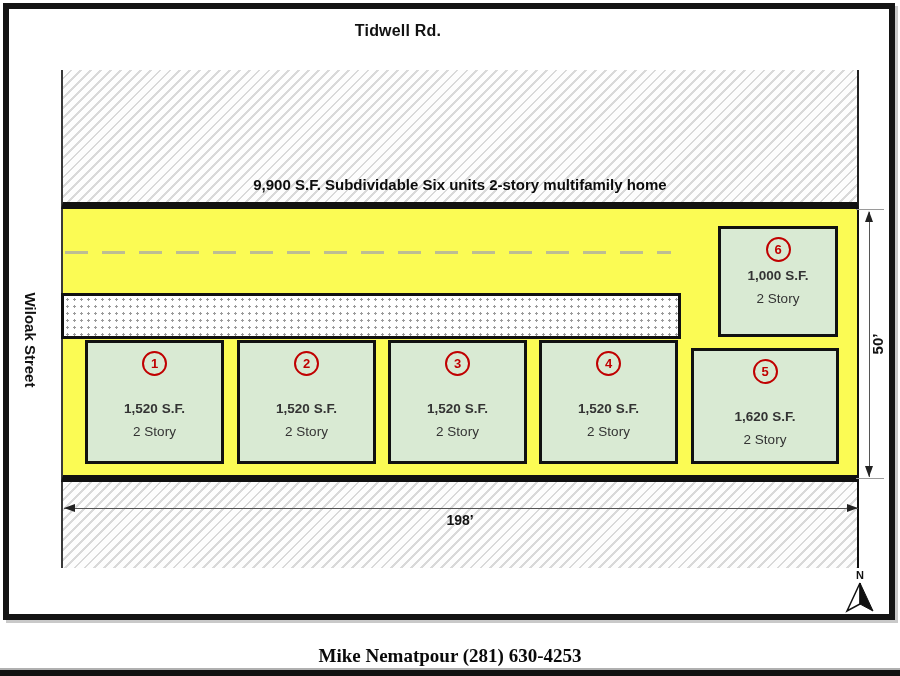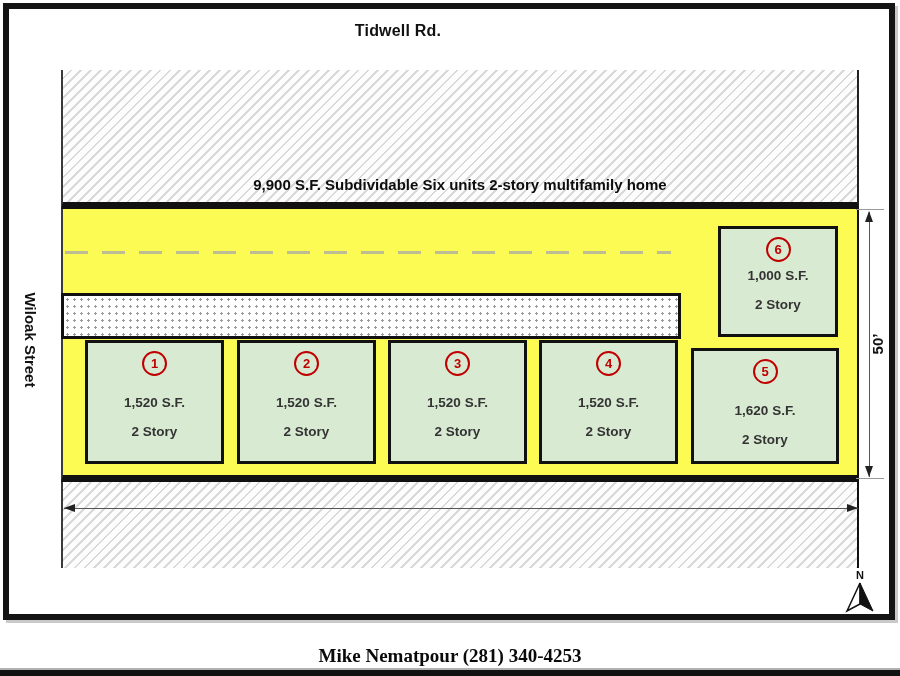--- a/index.html
+++ b/index.html
@@ -50,22 +50,22 @@
   .u1{left:85px;top:340px;width:139px;height:124px;}
   .u2{left:237px;top:340px;width:139px;height:124px;}
   .u3{left:388px;top:340px;width:139px;height:124px;}
   .u4{left:539px;top:340px;width:139px;height:124px;}
   .u5{left:691px;top:348px;width:148px;height:116px;}
   .u6{left:718px;top:226px;width:120px;height:111px;}
   .unit-number{
     margin-top:8px;width:21px;height:21px;border:2px solid #C00000;border-radius:50%;
     color:#C00000;font-weight:bold;font-size:13px;line-height:21px;text-align:center;
   }
-  .unit-area{margin-top:19px;font-weight:bold;font-size:13.5px;color:#333;}
-  .unit-stories{margin-top:14px;font-weight:bold;font-size:13.5px;color:#333;}
+  .unit-area{margin-top:25px;font-weight:bold;font-size:13.5px;color:#333;}
+  .unit-stories{margin-top:8px;font-weight:normal;font-size:13.5px;color:#333;}
   .u5 .unit-area{}
   .u6 .unit-area{margin-top:6px;}
   .street-label{
     position:absolute;left:30px;top:340px;transform:translate(-50%,-50%) rotate(90deg);
     font-weight:bold;font-size:15px;white-space:nowrap;
   }
   
   .dimv-line{position:absolute;left:869px;top:212px;height:265px;width:0;border-left:1px solid #555;}
   .dimv-tick{position:absolute;width:28px;height:0;border-top:1px solid #9a9a9a;left:856px;}
   .dimv-tick.t{top:209px;} .dimv-tick.b{top:478px;}
@@ -158,23 +158,24 @@
   <div class="dimv-tick t"></div>
   <div class="dimv-tick b"></div>
   <div class="dimv-line"></div>
   <div class="arr arr-up"></div>
   <div class="arr arr-dn"></div>
   <div class="dimv-label">50’</div>
 
   <div class="dimh-line"></div>
   <div class="arr arr-lf"></div>
   <div class="arr arr-rt"></div>
+  <div class="dimh-label">198’</div>
 
   <div class="compass-n">N</div>
   <svg class="compass-svg" width="30" height="32" viewBox="0 0 30 32">
     <path d="M15 2 L2 30 L15 23 Z" fill="#ffffff" stroke="#111" stroke-width="1.5"></path>
     <path d="M15 2 L28 30 L15 23 Z" fill="#111" stroke="#111" stroke-width="1"></path>
   </svg>
 
-  <div class="footer-agent">Mike Nematpour (281) 340-4253</div>
+  <div class="footer-agent">Mike Nematpour (281) 630-4253</div>
   <div class="bottom-rule"></div>
 
 </div>
 
 </body></html>

